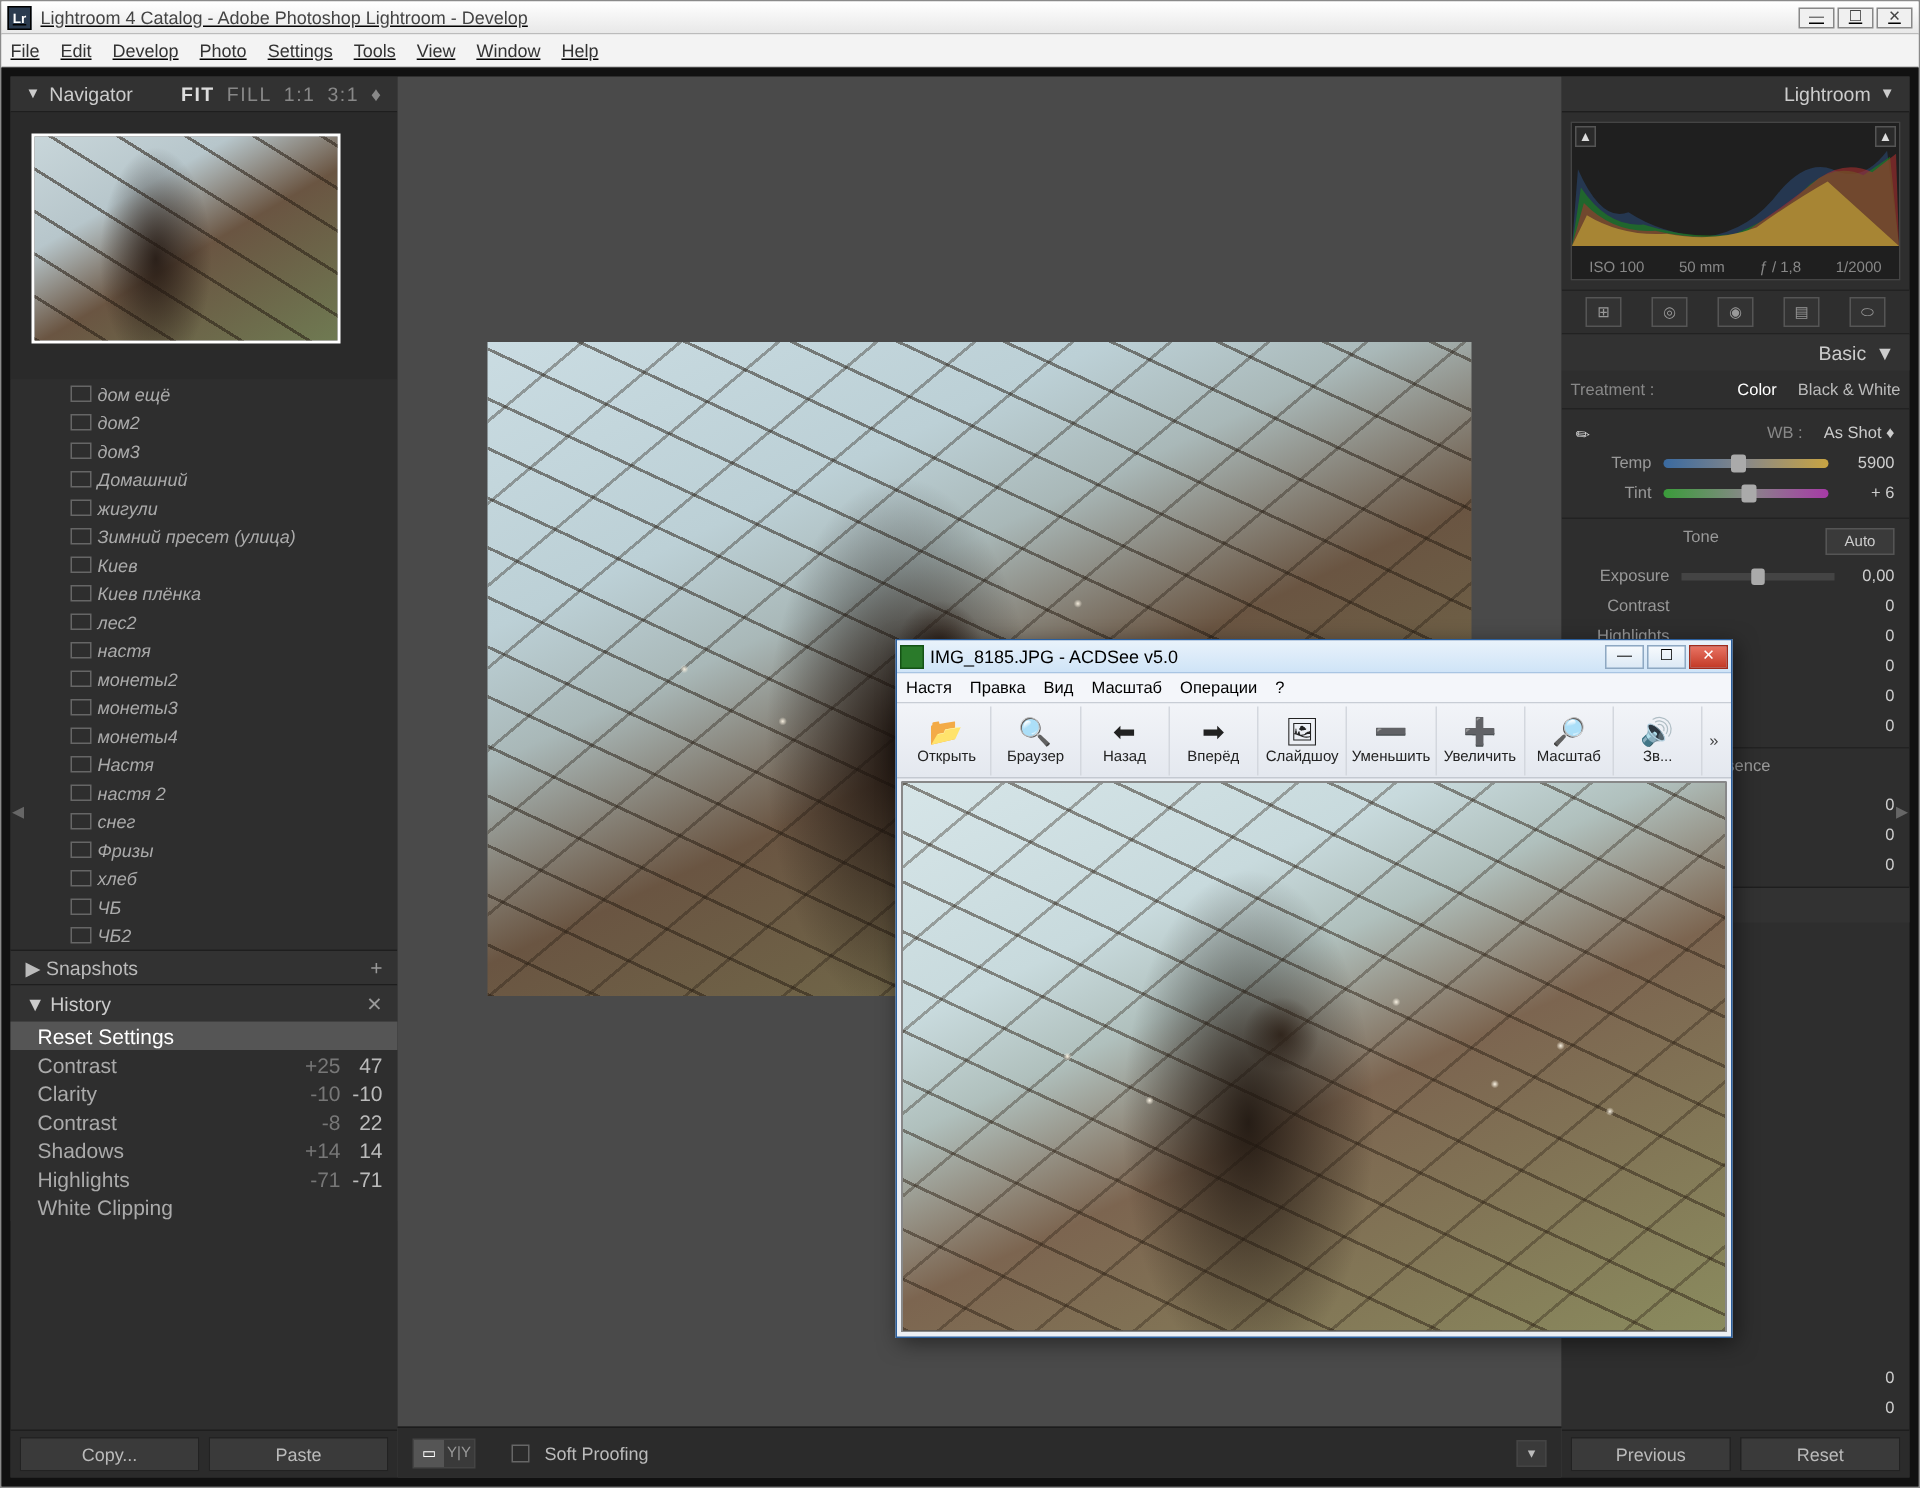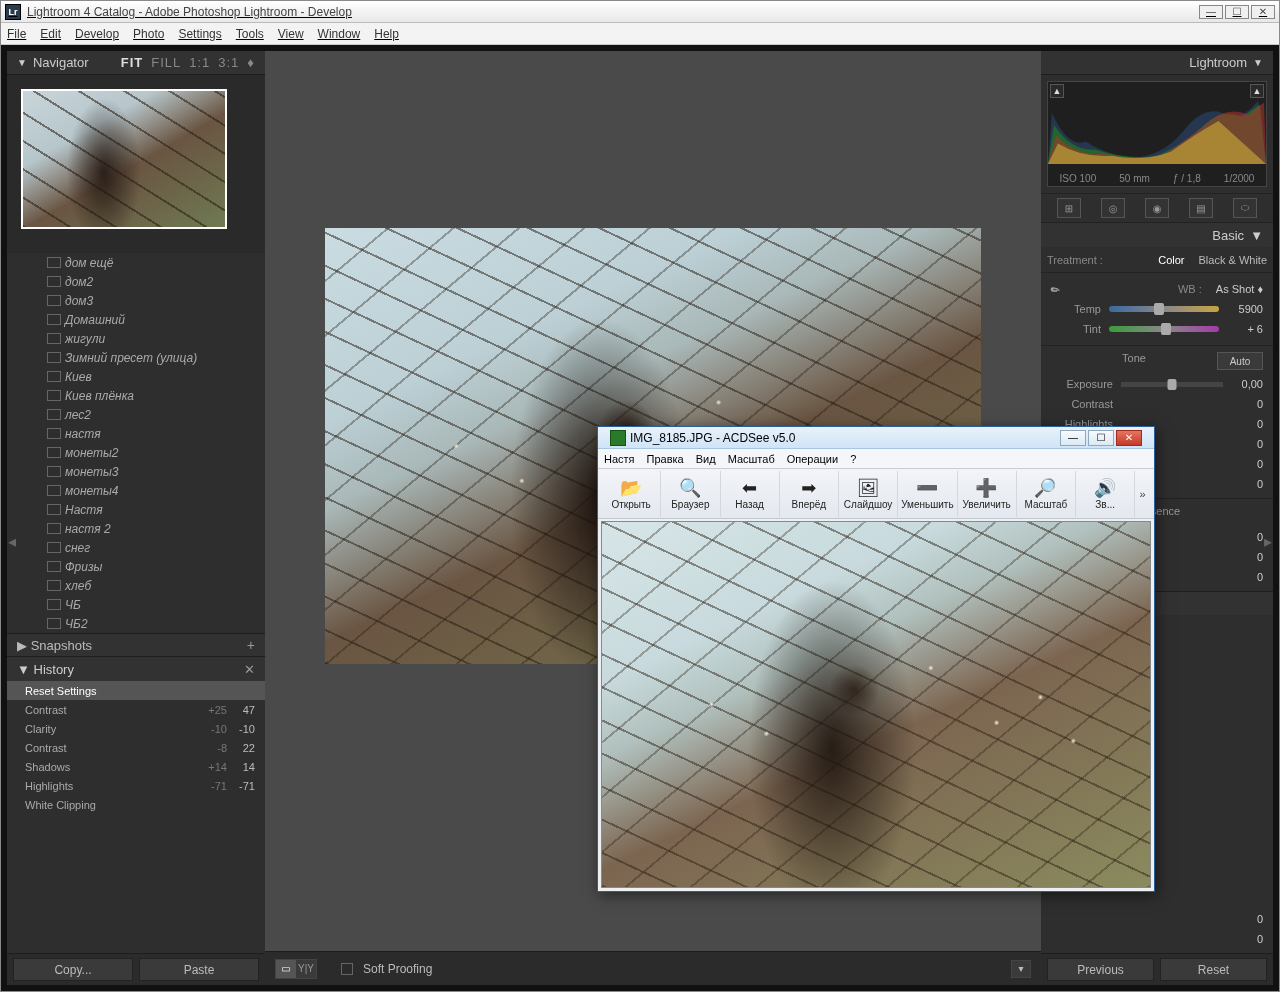--- a/index.html
+++ b/index.html
@@ -34,21 +34,21 @@
 .preset-list { flex: 0 0 auto; max-height: 390px; overflow: hidden; background: #2e2e2e; }
 .preset-list .item { display: flex; align-items: center; height: 19px; padding-left: 58px; font-style: italic; color: #aaa; cursor: pointer; position: relative; }
 .preset-list .item::before { content: ""; position: absolute; left: 40px; top: 4px; width: 12px; height: 9px; border: 1px solid #666; }
 
 .snapshots-header { height: 24px; background: #323232; display: flex; align-items: center; padding: 0 10px; color: #bbb; font-size: 13px; border-top: 1px solid #1e1e1e; border-bottom: 1px solid #1e1e1e; }
 .snapshots-header .plus { margin-left: auto; color: #999; font-size: 14px; }
 
 .history-header { height: 24px; background: #323232; display: flex; align-items: center; padding: 0 10px; color: #ccc; font-size: 13px; }
 .history-header .x { margin-left: auto; color: #999; }
 .history-list { background: #2e2e2e; }
-.history-list .hitem { display: flex; align-items: center; height: 19px; padding: 0 10px 0 18px; color: #aaa; font-size: 11px; }
+.history-list .hitem { display: flex; align-items: center; height: 19px; padding: 0 10px 0 18px; color: #aaa; font-size: 14px; }
 .history-list .hitem.selected { background: #555; color: #fff; }
 .history-list .hitem .v1 { margin-left: auto; color: #777; width: 30px; text-align: right; }
 .history-list .hitem .v2 { width: 28px; text-align: right; color: #bbb; }
 
 .left-footer { margin-top: auto; height: 32px; background: #2b2b2b; display: flex; gap: 6px; padding: 4px 6px; border-top: 1px solid #1e1e1e; }
 .foot-btn { flex: 1; background: #3a3a3a; border: 1px solid #222; color: #bbb; font-size: 12px; display: flex; align-items: center; justify-content: center; cursor: pointer; }
 
 
 .center { flex: 1; background: #4a4a4a; display: flex; flex-direction: column; position: relative; }
 .center-canvas { flex: 1; display: flex; align-items: center; justify-content: center; }
@@ -122,21 +122,21 @@
 .right-footer { margin-top: auto; height: 32px; background: #2b2b2b; display: flex; gap: 6px; padding: 4px 6px; border-top: 1px solid #1e1e1e; }
 
 
 .side-handle { position: absolute; top: 50%; width: 10px; height: 46px; color: #666; font-size: 16px; display: flex; align-items:center; justify-content:center; cursor:pointer; }
 .side-handle.l { left: 0; } .side-handle.r { right: 0; }
 .top-handle, .bot-handle { position: absolute; left: 50%; transform: translateX(-50%); color: #666; width: 40px; text-align:center; font-size:10px; letter-spacing:2px; }
 .top-handle { top: 0; } .bot-handle { bottom: 0; }
 
 
 .acdsee { position: absolute; left: 597px; top: 426px; width: 558px; height: 466px; background: #eceff4; border: 1px solid #2a5f9e; box-shadow: 2px 3px 14px rgba(0,0,0,.5); z-index: 50; }
-.ac-title { height: 22px; background: linear-gradient(#e9f2fb,#cfe4f7); display: flex; align-items: center; padding: 0 12px; font-size: 12px; color: #000; border-bottom: 1px solid #a9c5e3; }
+.ac-title { height: 22px; background: linear-gradient(#e9f2fb,#cfe4f7); display: flex; align-items: center; padding: 0 2px; font-size: 12px; color: #000; border-bottom: 1px solid #a9c5e3; }
 .ac-title .ic { width: 16px; height: 16px; margin-right: 4px; background: #2a7a2a; border: 1px solid #145214; }
 .ac-title .t { flex: 1; }
 .ac-title .wb { display: flex; gap: 2px; }
 .ac-title .abtn { width: 26px; height: 16px; border: 1px solid #8ea8c2; background: linear-gradient(#f7fafd,#dce9f5); font-size: 10px; line-height: 14px; text-align: center; cursor: pointer; }
 .ac-title .abtn.close { background: linear-gradient(#e87363,#c33a27); color: #fff; border-color: #a02b1c; }
 .ac-menu { height: 20px; display: flex; align-items: center; padding: 0 6px; gap: 12px; font-size: 11px; color: #000; background: #f4f6fa; border-bottom: 1px solid #c8cdd5; }
 .ac-menu span { cursor: pointer; }
 .ac-toolbar { height: 50px; background: linear-gradient(#f2f4f8,#e4e8ef); border-bottom: 1px solid #c4c9d1; display: flex; align-items: center; padding: 0 4px; gap: 0; }
 .ac-tool { width: 64px; height: 46px; display: flex; flex-direction: column; align-items: center; justify-content: center; font-size: 10px; color: #222; cursor: pointer; border-right: 1px solid #d3d7de; }
 .ac-tool:last-child { border-right: none; }

